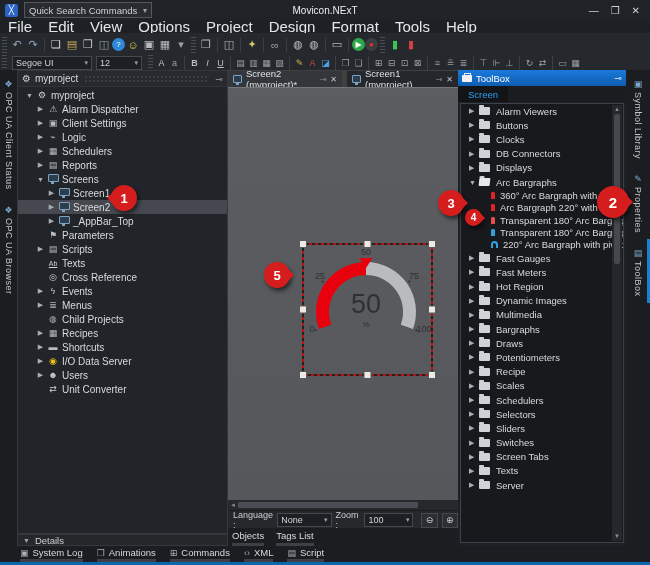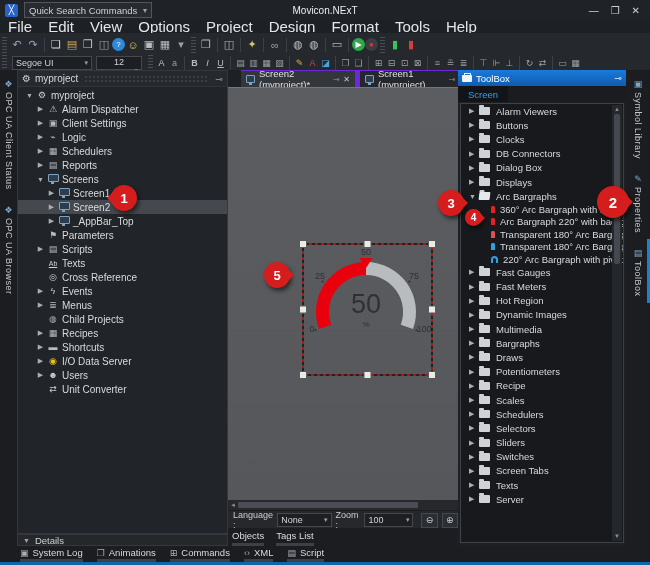--- a/index.html
+++ b/index.html
@@ -50,21 +50,21 @@
   .tree{padding-top:1px;}
   .tree-row{height:14px;display:flex;align-items:center;white-space:nowrap;}
   .tree-row.sel{background:#45494f;}
   .tr-arrow{width:11px;text-align:center;color:#a9aeb4;font-size:7px;}
   .tr-icon{width:14px;text-align:center;font-size:9px;}
   .tr-label{padding-left:2px;color:#d8dadc;font-size:10px;}
   .icon-monitor{display:inline-block;width:9px;height:6px;border:1px solid #7fa3c2;border-radius:1px;position:relative;background:#2c3e4e;}
   .icon-monitor::after{content:"";position:absolute;left:2px;bottom:-3px;width:3px;height:2px;background:#7fa3c2;}
   .ab-ico{font-size:7px;color:#cfd3d6;text-decoration:underline;}
   
-  .tabstrip{left:241px;top:70px;width:230px;height:17px;background:#6d28d9;display:flex;gap:5px;}
+  .tabstrip{left:228px;top:70px;width:230px;height:17px;background:#404040;display:flex;gap:5px;}
   .etab{display:flex;align-items:center;gap:4px;padding:0 5px;font-size:9.5px;color:#dfe1e3;background:#24272b;height:16px;margin-top:1px;}
   .etab.active{background:#33373c;}
   .etab .pin{font-size:8px}.etab .x{color:#c3c7cb;font-size:8px;}
   .canvas{left:228px;top:87px;width:230px;height:413px;background:linear-gradient(#5b5d60,#55575a);
     border-top:1px solid #74767a;box-sizing:border-box;}
   .hscroll{left:228px;top:500px;width:230px;height:10px;background:#26282c;display:flex;align-items:center;}
   .hs-arrow{width:10px;color:#8a9096;font-size:7px;text-align:center;}
   .hs-thumb{width:180px;height:6px;background:#4a4e54;border-radius:1px;}
   .statusrow{left:228px;top:510px;width:230px;height:18px;background:#26282c;display:flex;align-items:center;
     font-size:9px;color:#c9ccd0;border-top:1px solid #1a1c1f;}
@@ -180,21 +180,21 @@
       <div class="tb-grip"></div>
       <span class="tb-ico" style="color: rgb(62, 194, 90);">▮</span>
       <span class="tb-ico" style="color: rgb(208, 64, 64);">▮</span>
     </div>
   <div class="abs toolbar2">
     <div class="tb-grip"></div>
     <div class="combo" style="width:72px;margin-left:3px;">
       <span>Segoe UI</span>
       <span class="caret">▾</span>
     </div>
-    <div class="combo" style="width:38px;flex-direction:column;">
+    <div class="combo" style="width:38px;">
       <span>12</span>
       <span class="caret">▾</span>
     </div>
     <div style="display:flex;align-items:center;">
         <div class="tb-grip"></div>
         <span class="tb-ico" style="color: rgb(192, 196, 200);">A</span>
         <span class="tb-ico" style="color: rgb(154, 160, 166);">a</span>
         <div class="tb-sep"></div>
         <span class="tb-ico bold" style="color: rgb(184, 188, 192);">B</span>
         <span class="tb-ico italic" style="color: rgb(184, 188, 192);">I</span>
@@ -474,25 +474,20 @@
             <span class="tbx-label">Clocks</span>
           </div>
           <div class="tbx-row">
             <span class="tbx-arrow">▶</span>
             <span class="icon-folder"></span>
             <span class="tbx-label">DB Connectors</span>
           </div>
           <div class="tbx-row">
             <span class="tbx-arrow">▶</span>
             <span class="icon-folder"></span>
-            <span class="tbx-label">Dialog Box</span>
-          </div>
-          <div class="tbx-row">
-            <span class="tbx-arrow">▶</span>
-            <span class="icon-folder"></span>
             <span class="tbx-label">Displays</span>
           </div>
           <div class="tbx-row">
             <span class="tbx-arrow">▼</span>
             <span class="icon-folder open"></span>
             <span class="tbx-label">Arc Bargraphs</span>
           </div>
           <div class="tbx-row item">
             <span class="icon-arc" style="border-color: rgb(224, 36, 36);"></span>
             <span class="tbx-label">360° Arc Bargraph with backgrou...</span>

